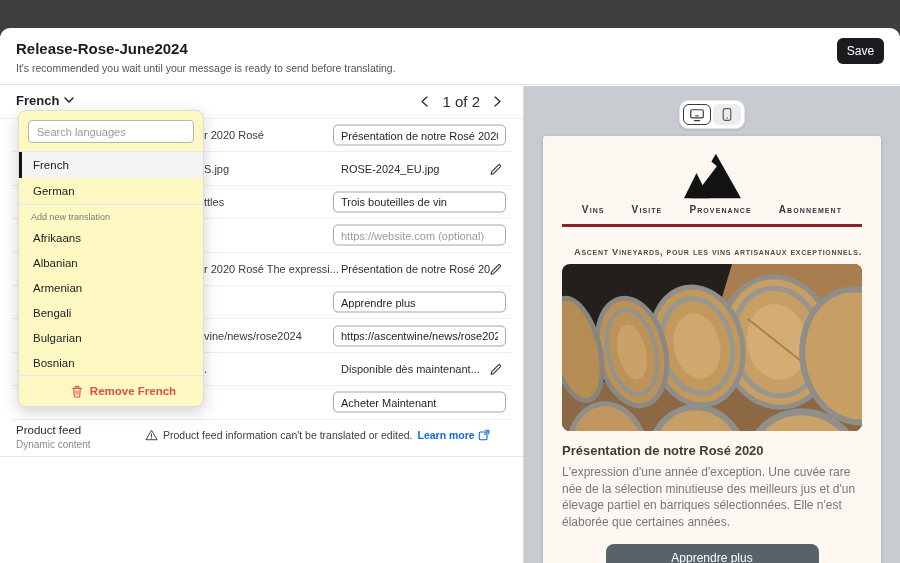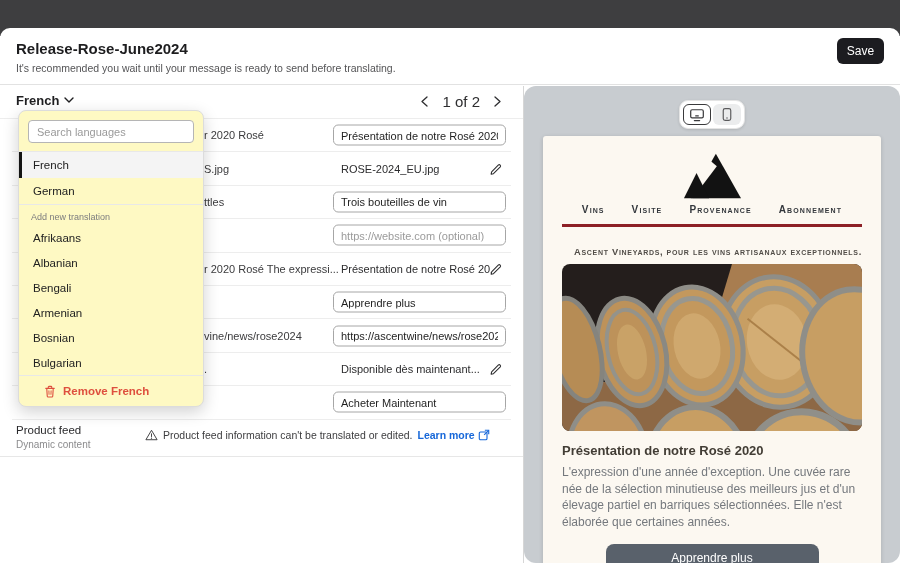--- a/index.html
+++ b/index.html
@@ -50,23 +50,23 @@
     font-size:11px; padding:0 8px; font-family:inherit; color:#333; }
   .dd-search::placeholder { color:#9a9a9a; }
   .dd-item { position:relative; height:26px; display:flex; align-items:center; padding-left:14px;
     font-size:11.5px; color:#222; cursor:pointer; }
   .dd-item.sel { background:#f4f4f4; }
   .dd-item.sel::before { content:""; position:absolute; left:0; top:0; bottom:0; width:3px; background:#141414; }
   .dd-div { height:1px; background:#e8e8e8; }
   .dd-label { padding:7px 12px 3px; font-size:9px; color:#7c7c7e; }
   .dd-item.av { height:25px; }
   .dd-remove { height:30px; display:flex; align-items:center; gap:7px; padding-left:25px;
-    color:#de4f3e; font-size:11.5px; font-weight:700; cursor:pointer; }
+    color:#de4f3e; font-size:11.5px; font-weight:700; cursor:pointer;justify-content:center; }
   
-  .right-pane { position:relative; width:376px; height:477px; background:#c8ccd0; overflow:hidden;border-radius:12px; }
+  .right-pane { position:relative; width:376px; height:477px; background:#c8ccd0; overflow:hidden; }
   .toggle { position:absolute; top:14px; left:50%; transform:translateX(-50%);
     background:#fff; border:1px solid #e4e4e4; border-radius:9px; padding:3px; display:flex; gap:2px;
     box-shadow:0 1px 3px rgba(0,0,0,.12); }
   .tg-cell { width:28px; height:21px; border-radius:6px; display:flex; align-items:center;
     justify-content:center; cursor:pointer; }
   .tg-cell.on { border:1.4px solid #3a3a3c; background:#fff; }
   .tg-cell.off { background:#ebeced; }
   .card { position:absolute; top:50px; left:19px; width:338px; height:520px; background:#fcf8f1;
     border-radius:3px; padding:0 19px; box-shadow:0 1px 4px rgba(0,0,0,.15); }
   .logo { display:block; margin:17px auto 5px; }
@@ -297,24 +297,24 @@
     <div class="dd-search-wrap">
       <input class="dd-search" placeholder="Search languages" style="">
     </div>
     <div class="dd-div"></div>
     <div class="dd-item sel">French</div>
     <div class="dd-item">German</div>
     <div class="dd-div"></div>
     <div class="dd-label">Add new translation</div>
     <div class="dd-item av">Afrikaans</div>
     <div class="dd-item av">Albanian</div>
+    <div class="dd-item av">Armenian</div>
     <div class="dd-item av">Bengali</div>
-    <div class="dd-item av">Armenian</div>
+    <div class="dd-item av">Bulgarian</div>
     <div class="dd-item av">Bosnian</div>
-    <div class="dd-item av">Bulgarian</div>
     <div class="dd-div"></div>
     <div class="dd-remove">
       <span>
         <svg width="12" height="13" viewBox="0 0 14 15">
             <path d="M2 3.8 h10" stroke="#de4f3e" stroke-width="1.3" stroke-linecap="round"></path>
             <path d="M5 3.5 v-1.2 a.8.8 0 0 1 .8-.8 h2.4 a.8.8 0 0 1 .8.8 v1.2" fill="none" stroke="#de4f3e" stroke-width="1.3"></path>
             <path d="M3.2 3.8 L3.8 13 a1 1 0 0 0 1 .9 h4.4 a1 1 0 0 0 1-.9 L10.8 3.8" fill="none" stroke="#de4f3e" stroke-width="1.3"></path>
             <line x1="5.7" y1="6.3" x2="5.9" y2="11.3" stroke="#de4f3e" stroke-width="1.1"></line>
             <line x1="8.3" y1="6.3" x2="8.1" y2="11.3" stroke="#de4f3e" stroke-width="1.1"></line>
           </svg>

